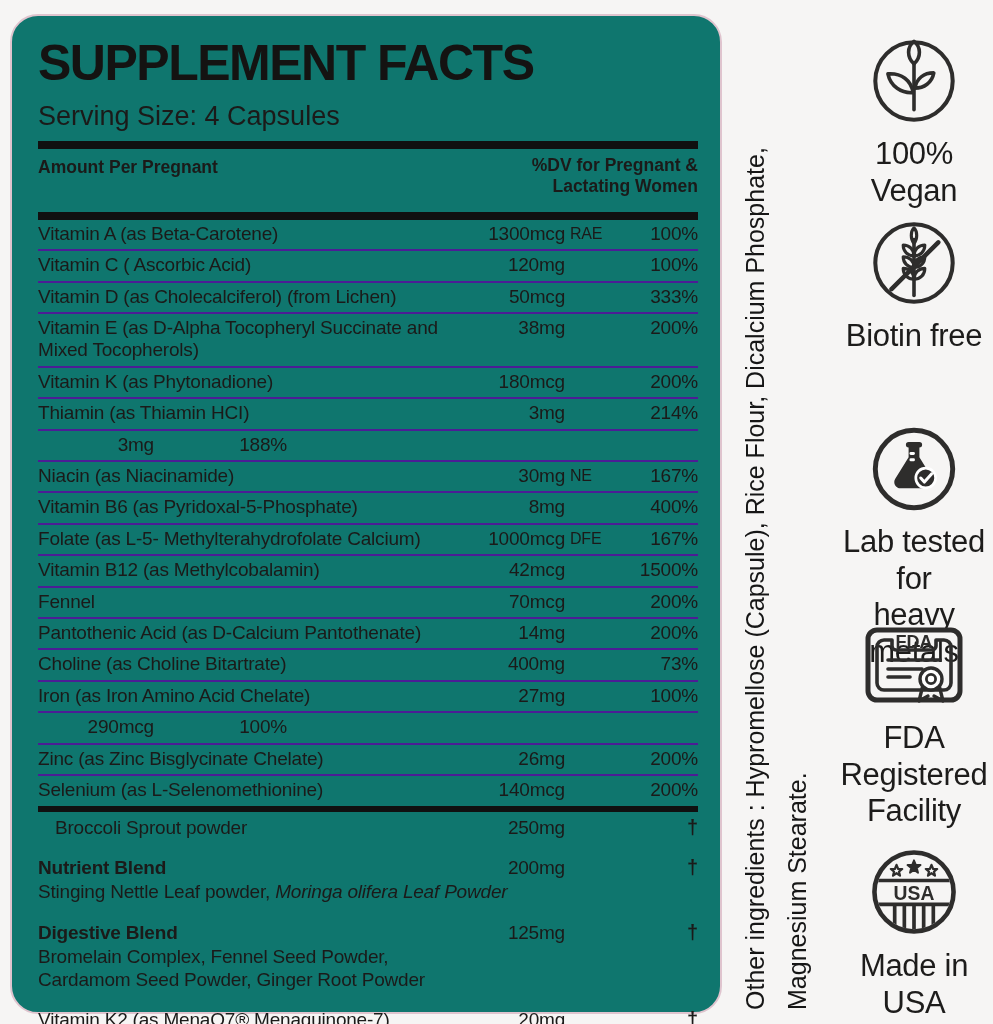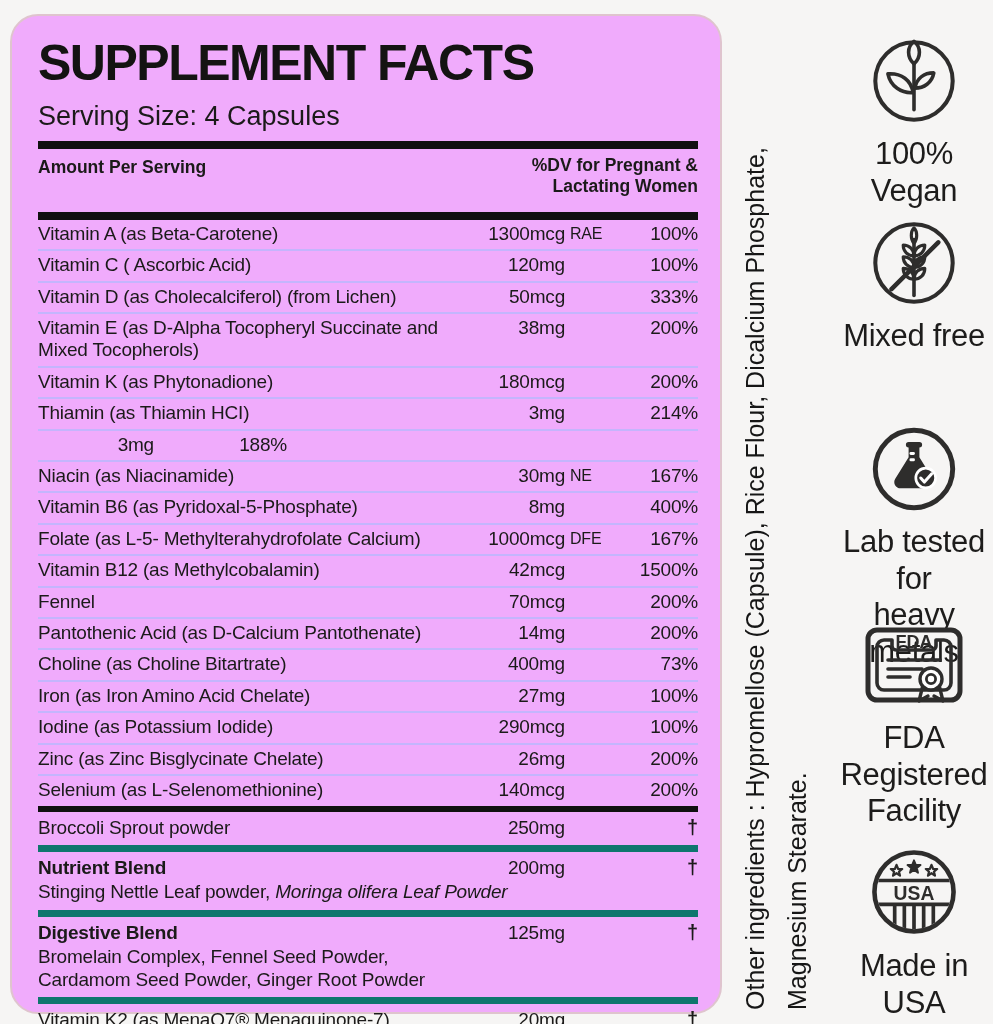--- a/index.html
+++ b/index.html
@@ -6,49 +6,49 @@
   body{
     width:993px;height:1024px;position:relative;overflow:hidden;
     background:#f6f5f4;
     font-family:"Liberation Sans",sans-serif;
     color:#1b1a19;
     -webkit-font-smoothing:antialiased;
   }
   
   .panel{
     position:absolute;left:10px;top:14px;width:712px;height:1000px;
-    box-sizing:border-box;background:#f0abfc;
+    box-sizing:border-box;background:#0f766e;
     border:2px solid #dfc4ce;border-radius:28px;
     padding:16px 22px 0 26px;
   }
   .sf-title{
     font-size:50px;font-weight:bold;letter-spacing:-1.5px;line-height:1.02;
     margin:6px 0 10px 0;color:#141312;
   }
   .serving-line{font-size:27px;line-height:1.3;color:#1b1a19;}
   .bar8{height:8px;background:#101010;margin-top:7px;}
   .bar6{height:6px;background:#101010;}
   .head-row{display:flex;justify-content:space-between;align-items:flex-start;
     padding:6px 0 7px 0;}
   .head-left{font-weight:bold;font-size:17.5px;padding-top:2px;}
   .head-right{font-weight:bold;font-size:17.5px;text-align:right;line-height:1.22;white-space:pre-line;}
   
   .rows{}
   .row{display:flex;align-items:flex-start;padding:3px 0 4px 0;
-    border-top:2px solid #c4b5fd;font-size:19px;line-height:1.18;letter-spacing:-0.2px;}
+    border-top:2px solid #4c1d95;font-size:19px;line-height:1.18;letter-spacing:-0.2px;}
   .rows .row:first-child{border-top:0;}
   .cell{display:block;}
   .name{flex:1;padding-right:4px;}
   .amt{width:116px;text-align:right;white-space:nowrap;}
   .suf{width:45px;text-align:left;padding-left:5px;font-size:16px;padding-top:2px;box-sizing:border-box;}
   .dv{width:88px;text-align:right;}
   .dv.dagger{font-weight:bold;font-size:20px;line-height:1.05;}
   
   .brow{border-top:7px solid #0f766e;padding:5px 0 6px 0;font-size:19px;line-height:1.18;letter-spacing:-0.2px;}
-  .blends .brow:first-child{border-top:0;}
+  .blends .brow:first-child{border-top:0;margin-left:17px;}
   .brow .line1{display:flex;align-items:flex-start;}
   .bname.bold{font-weight:bold;}
   .sub{margin-top:2px;white-space:pre-line;}
   
   .side-note{
     position:absolute;left:734px;top:2px;height:1008px;width:96px;
     writing-mode:vertical-rl;transform:rotate(180deg);
     font-size:25px;line-height:1.68;color:#161616;white-space:pre-line;
   }
   
@@ -59,21 +59,21 @@
   svg{display:block;margin:0 auto;}
 </style>
 </head>
 <body>
 
 <div class="panel">
   <div class="sf-title">SUPPLEMENT FACTS</div>
   <div class="serving-line">Serving Size: 4 Capsules</div>
   <div class="bar8"></div>
   <div class="head-row">
-    <div class="head-left">Amount Per Serving</div>
+    <div class="head-left">Amount Per Pregnant</div>
     <div class="head-right">%DV for Pregnant &amp;
 Lactating Women</div>
   </div>
   <div class="bar8"></div>
 
   <div class="rows" id="main-rows">
       <div class="row">
         <span class="cell name">Vitamin A (as Beta-Carotene)</span>
         <span class="cell amt">1300mcg</span>
         <span class="cell suf">RAE</span>
@@ -156,21 +156,20 @@
         <span class="cell suf"></span>
         <span class="cell dv">73%</span>
       </div>
       <div class="row">
         <span class="cell name">Iron (as Iron Amino Acid Chelate)</span>
         <span class="cell amt">27mg</span>
         <span class="cell suf"></span>
         <span class="cell dv">100%</span>
       </div>
       <div class="row">
-        <span class="cell name">Iodine (as Potassium Iodide)</span>
         <span class="cell amt">290mcg</span>
         <span class="cell suf"></span>
         <span class="cell dv">100%</span>
       </div>
       <div class="row">
         <span class="cell name">Zinc (as Zinc Bisglycinate Chelate)</span>
         <span class="cell amt">26mg</span>
         <span class="cell suf"></span>
         <span class="cell dv">200%</span>
       </div>
@@ -248,21 +247,21 @@
       <path d="M50 28 C46 24 46 15 50 11 C54 15 54 24 50 28 Z" stroke-width="3.5"></path>
       <path d="M50 42 C43 42 38 37 38 30 C45 30 50 35 50 42 Z" stroke-width="3.5"></path>
       <path d="M50 42 C57 42 62 37 62 30 C55 30 50 35 50 42 Z" stroke-width="3.5"></path>
       <path d="M50 55 C43 55 38 50 38 43 C45 43 50 48 50 55 Z" stroke-width="3.5"></path>
       <path d="M50 55 C57 55 62 50 62 43 C55 43 50 48 50 55 Z" stroke-width="3.5"></path>
       <path d="M50 68 C43 68 38 63 38 56 C45 56 50 61 50 68 Z" stroke-width="3.5"></path>
       <path d="M50 68 C57 68 62 63 62 56 C55 56 50 61 50 68 Z" stroke-width="3.5"></path>
       <path d="M25 79 L77 27" stroke-width="5"></path>
     </svg>
   </span>
-  <div class="lbl">Mixed free</div>
+  <div class="lbl">Biotin free</div>
 </div>
 
 <div class="badge b3">
   <span class="ic">
     <svg width="90" height="90" viewBox="0 0 100 100" fill="none">
       <circle cx="50" cy="50" r="43" stroke="#2e2d2c" stroke-width="5.5"></circle>
       <rect x="41" y="20" width="18" height="6" rx="3" fill="#2e2d2c"></rect>
       <path d="M44 25 h12 v12 l15 24 a7 7 0 0 1 -6 10.5 H35 a7 7 0 0 1 -6 -10.5 l15 -24 z" fill="#2e2d2c"></path>
       <rect x="45" y="31" width="6" height="3.4" rx="1.5" fill="#ffffff"></rect>
       <rect x="45" y="38" width="6" height="3.4" rx="1.5" fill="#ffffff"></rect>

